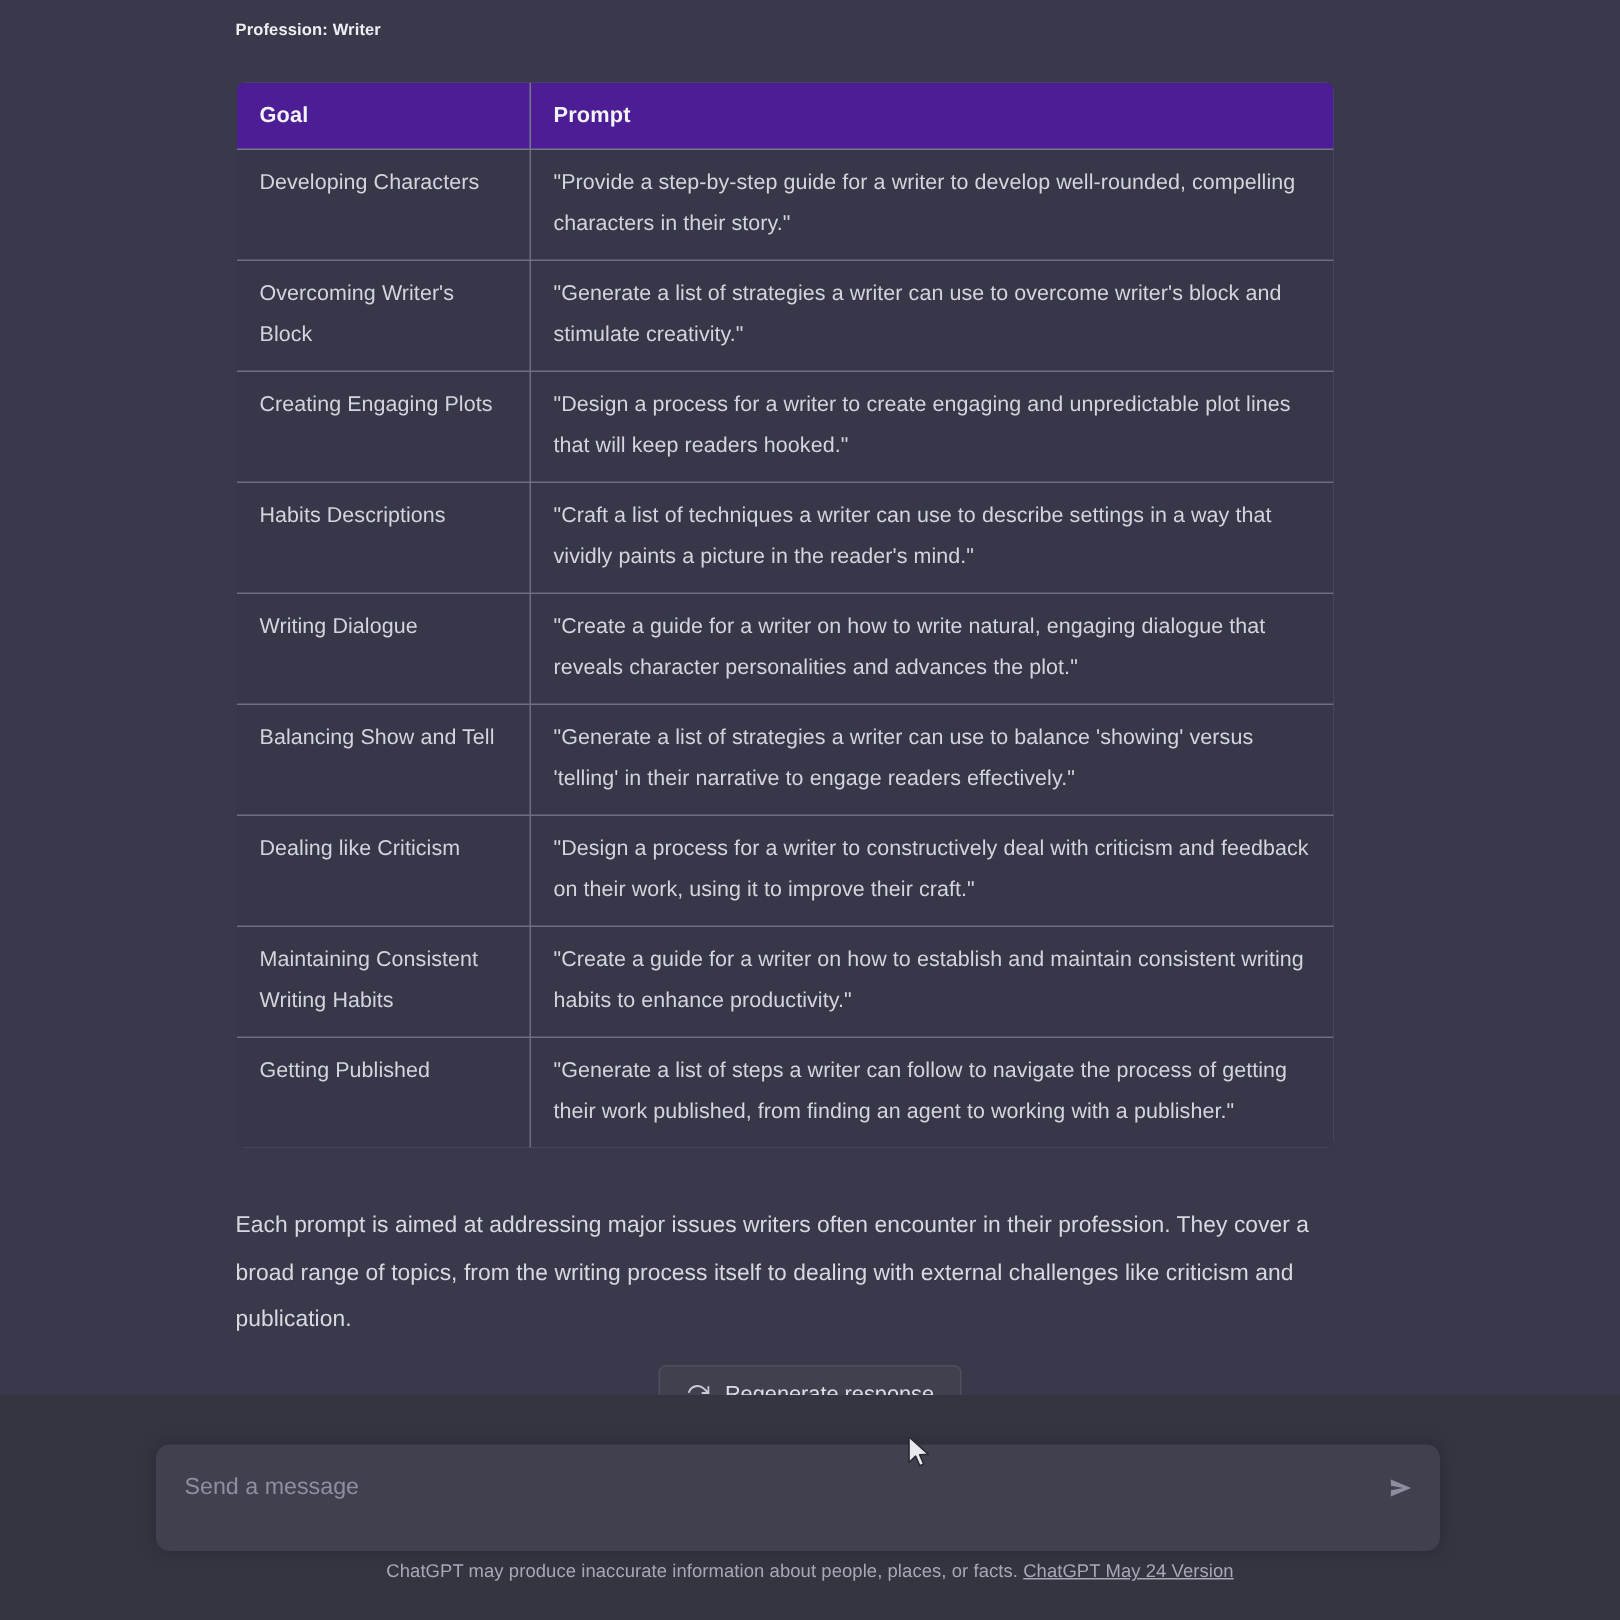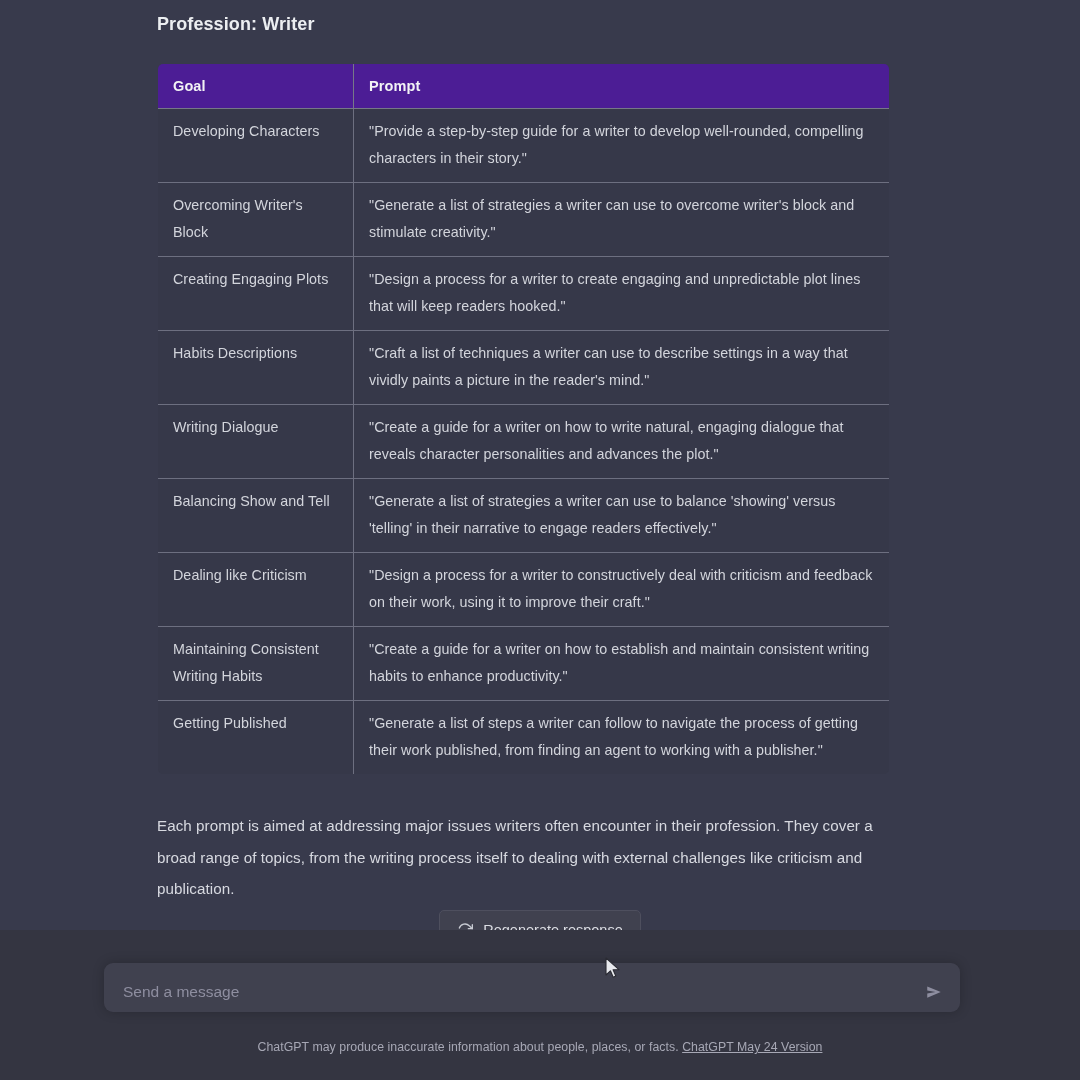--- a/index.html
+++ b/index.html
@@ -28,21 +28,21 @@
   }
 
   .message-body {
     position: absolute;
     left: 157px;
     top: 14px;
     width: 732px;
   }
 
   .answer-title {
-    font-size: 18px;
+    font-size: 11px;
     font-weight: bold;
     color: #eceef1;
     letter-spacing: 0.1px;
     margin-bottom: 28px;
   }
 
   
   .prompt-table {
     width: 732px;
     border-collapse: collapse;
@@ -126,21 +126,21 @@
     width: 1080px;
     height: 150px;
     background: #343541;
   }
 
   .composer {
     position: absolute;
     left: 104px;
     top: 33px;
     width: 856px;
-    height: 49px;
+    height: 71px;
     background: #40414f;
     border-radius: 9px;
     box-shadow: 0 0 12px rgba(0,0,0,0.22);
   }
 
   .composer-input {
     position: absolute;
     left: 19px;
     top: 0;
     width: 780px;

